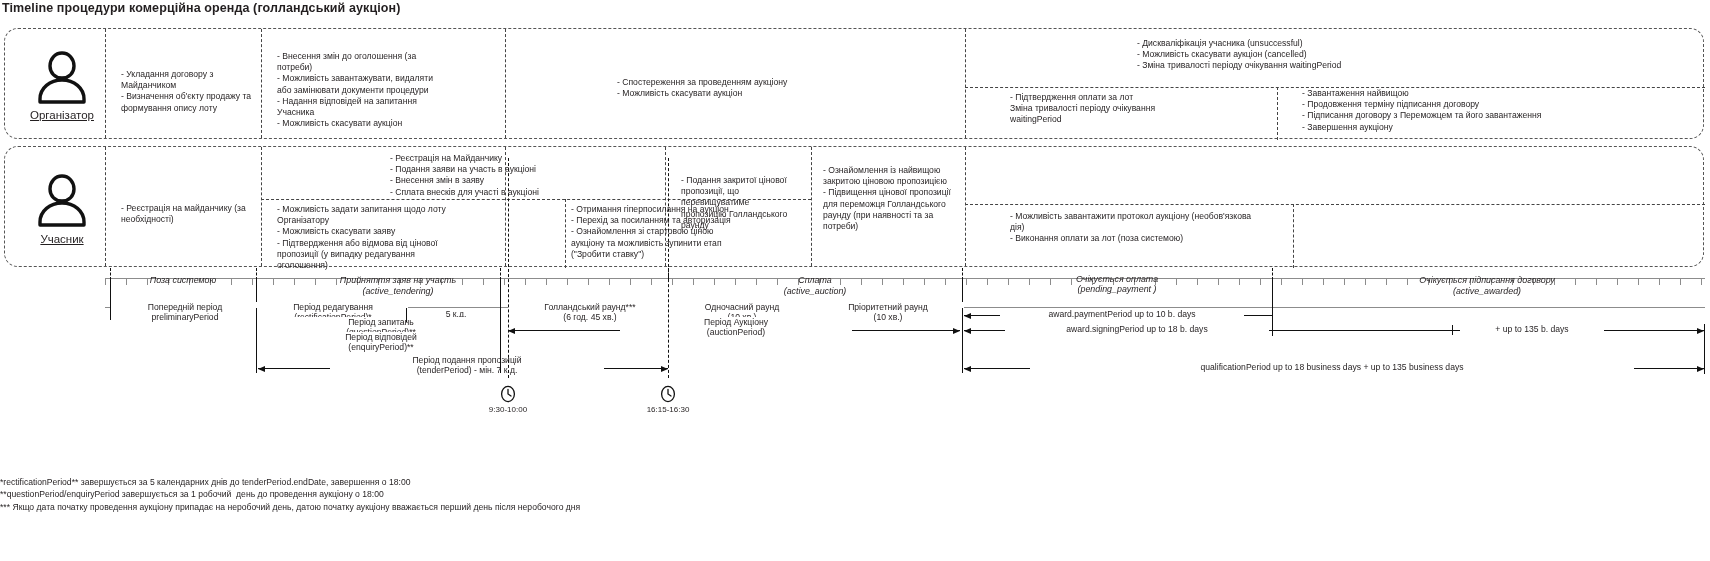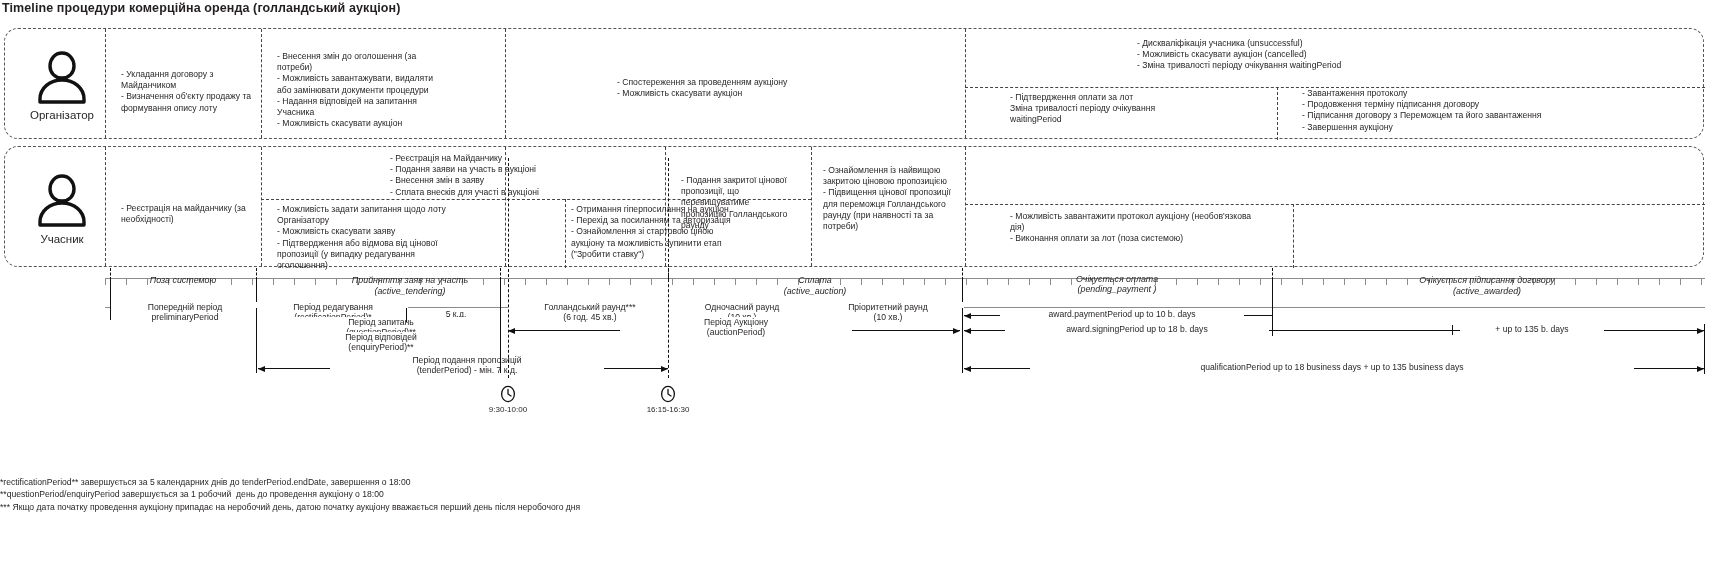--- a/index.html
+++ b/index.html
@@ -16,21 +16,21 @@
     position:absolute;left:4px;width:1700px;
     border:1px dashed #555;border-radius:14px;box-sizing:border-box;
     background:transparent;
   }
   #lane-org{top:28px;height:111px;}
   #lane-par{top:146px;height:121px;}
 
   .actor{position:absolute;left:8px;top:0;width:98px;height:100%;
          display:flex;flex-direction:column;align-items:center;justify-content:center;}
   .actor svg{display:block;}
-  .actor .aname{font-size:11.5px;margin-top:2px;}
+  .actor .aname{font-size:11.5px;margin-top:2px;text-decoration:underline;}
 
   
   .vsep{position:absolute;border-left:1px dashed #444;width:0;}
   
   .hsep{position:absolute;border-top:1px dashed #444;height:0;}
 
   .cell{position:absolute;font-size:8.6px;line-height:11.2px;white-space:pre-line;}
   .cell.l{text-align:left;}
 
   
@@ -94,21 +94,21 @@
 Учасника
 - Можливість скасувати аукціон</div>
   <div class="cell l" style="left:612px;top:48px;width:300px;">- Спостереження за проведенням аукціону
 - Можливість скасувати аукціон</div>
   <div class="cell l" style="left:1132px;top:9px;width:400px;">- Дискваліфікація учасника (unsuccessful)
 - Можливість скасувати аукціон (cancelled)
 - Зміна тривалості періоду очікування waitingPeriod</div>
   <div class="cell l" style="left:1005px;top:63px;width:250px;">- Підтвердження оплати за лот
   Зміна тривалості періоду очікування
 waitingPeriod</div>
-  <div class="cell l" style="left:1297px;top:59px;width:400px;">- Завантаження протоколу
+  <div class="cell l" style="left:1297px;top:59px;width:400px;">- Завантаження найвищою
 - Продовження терміну підписання договору
 - Підписання договору з Переможцем та його завантаження
 - Завершення аукціону</div>
 </div>
 
 <div class="lane" id="lane-par">
   <div class="actor">
     <svg width="54" height="62" viewBox="0 0 54 62">
       <path d="M27 7 C34 7 39 13 39 20 C39 27 34 32 27 32 C20 32 15 27 15 20 C15 13 20 7 27 7 Z
                M27 34 C39 34 49 42 49 53 L49 56 L5 56 L5 53 C5 42 15 34 27 34 Z" fill="none" stroke="#111" stroke-width="3.4" stroke-linejoin="round"></path>
@@ -251,21 +251,21 @@
 
   <div class="phasesolid" style="left:256px;top:10px;height:30px;"></div>
   <div class="phasesolid" style="left:500px;top:10px;height:30px;"></div>
   <div class="phasesolid" style="left:962px;top:10px;height:30px;"></div>
   <div class="phasesolid" style="left:1272px;top:10px;height:30px;"></div>
   <div class="phasesolid" style="left:110px;top:10px;height:30px;"></div>
 
   <div class="phaselabel" style="left:110px;width:146px;">
     <span>Поза системою</span>
   </div>
-  <div class="phaselabel" style="left:272px;width:244px;padding-left:16px;">
+  <div class="phaselabel" style="left:260px;width:244px;padding-left:16px;">
     <span>Прийняття заяв на участь</span><br><span>(active_tendering)</span>
   </div>
   <div class="phaselabel" style="left:668px;width:294px;">
     <span>Сплата</span><br><span>(active_auction)</span>
   </div>
   <div class="phaselabel" style="left:962px;width:310px;line-height:9.6px;">
     <span>Очікується оплата</span><br><span>(pending_payment
 )</span>
   </div>
   <div class="phaselabel" style="left:1272px;width:430px;">

